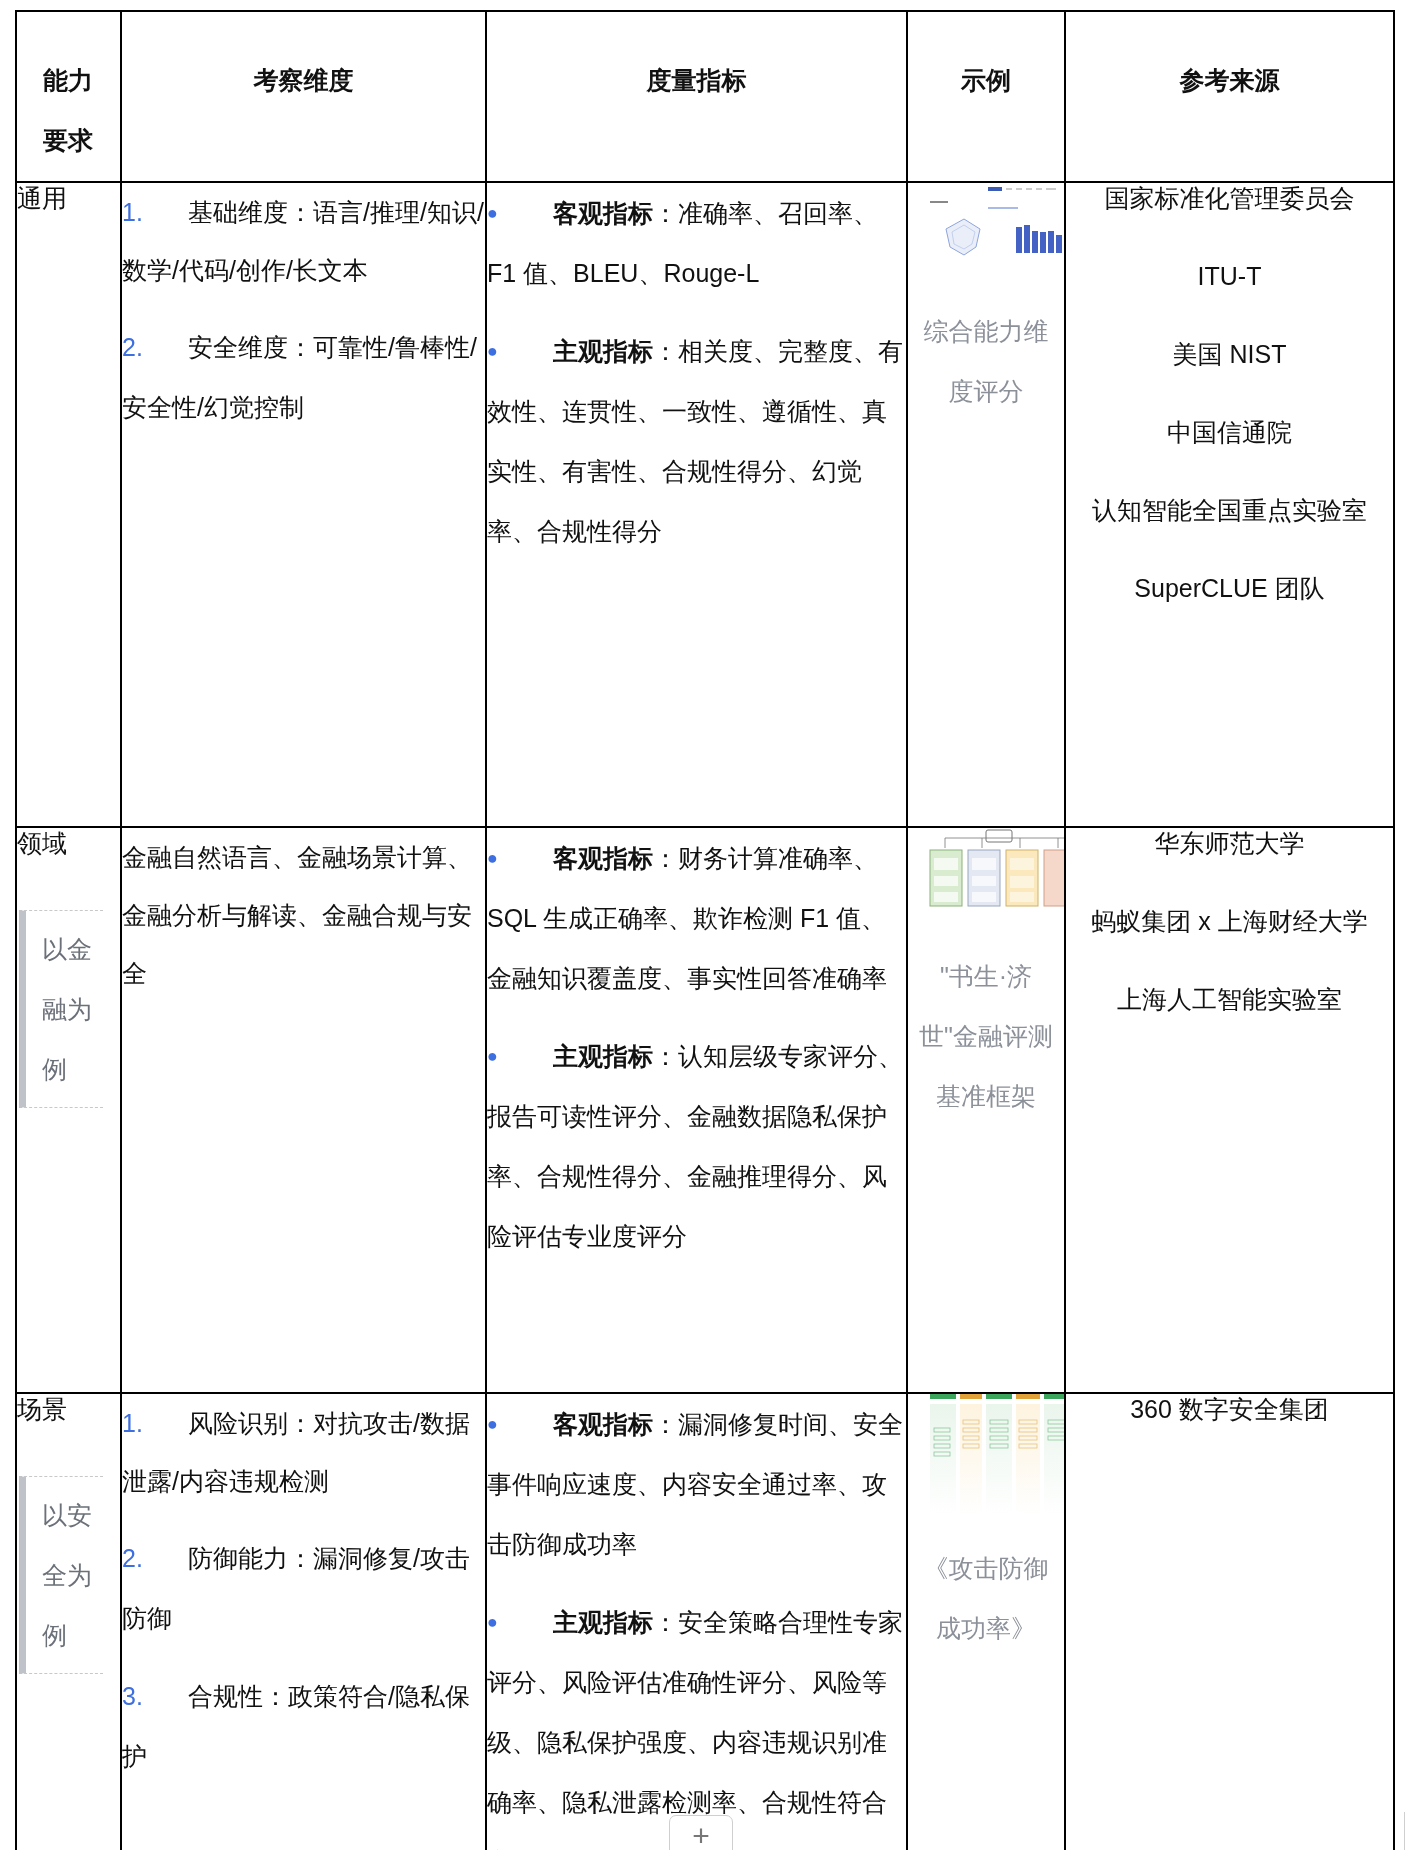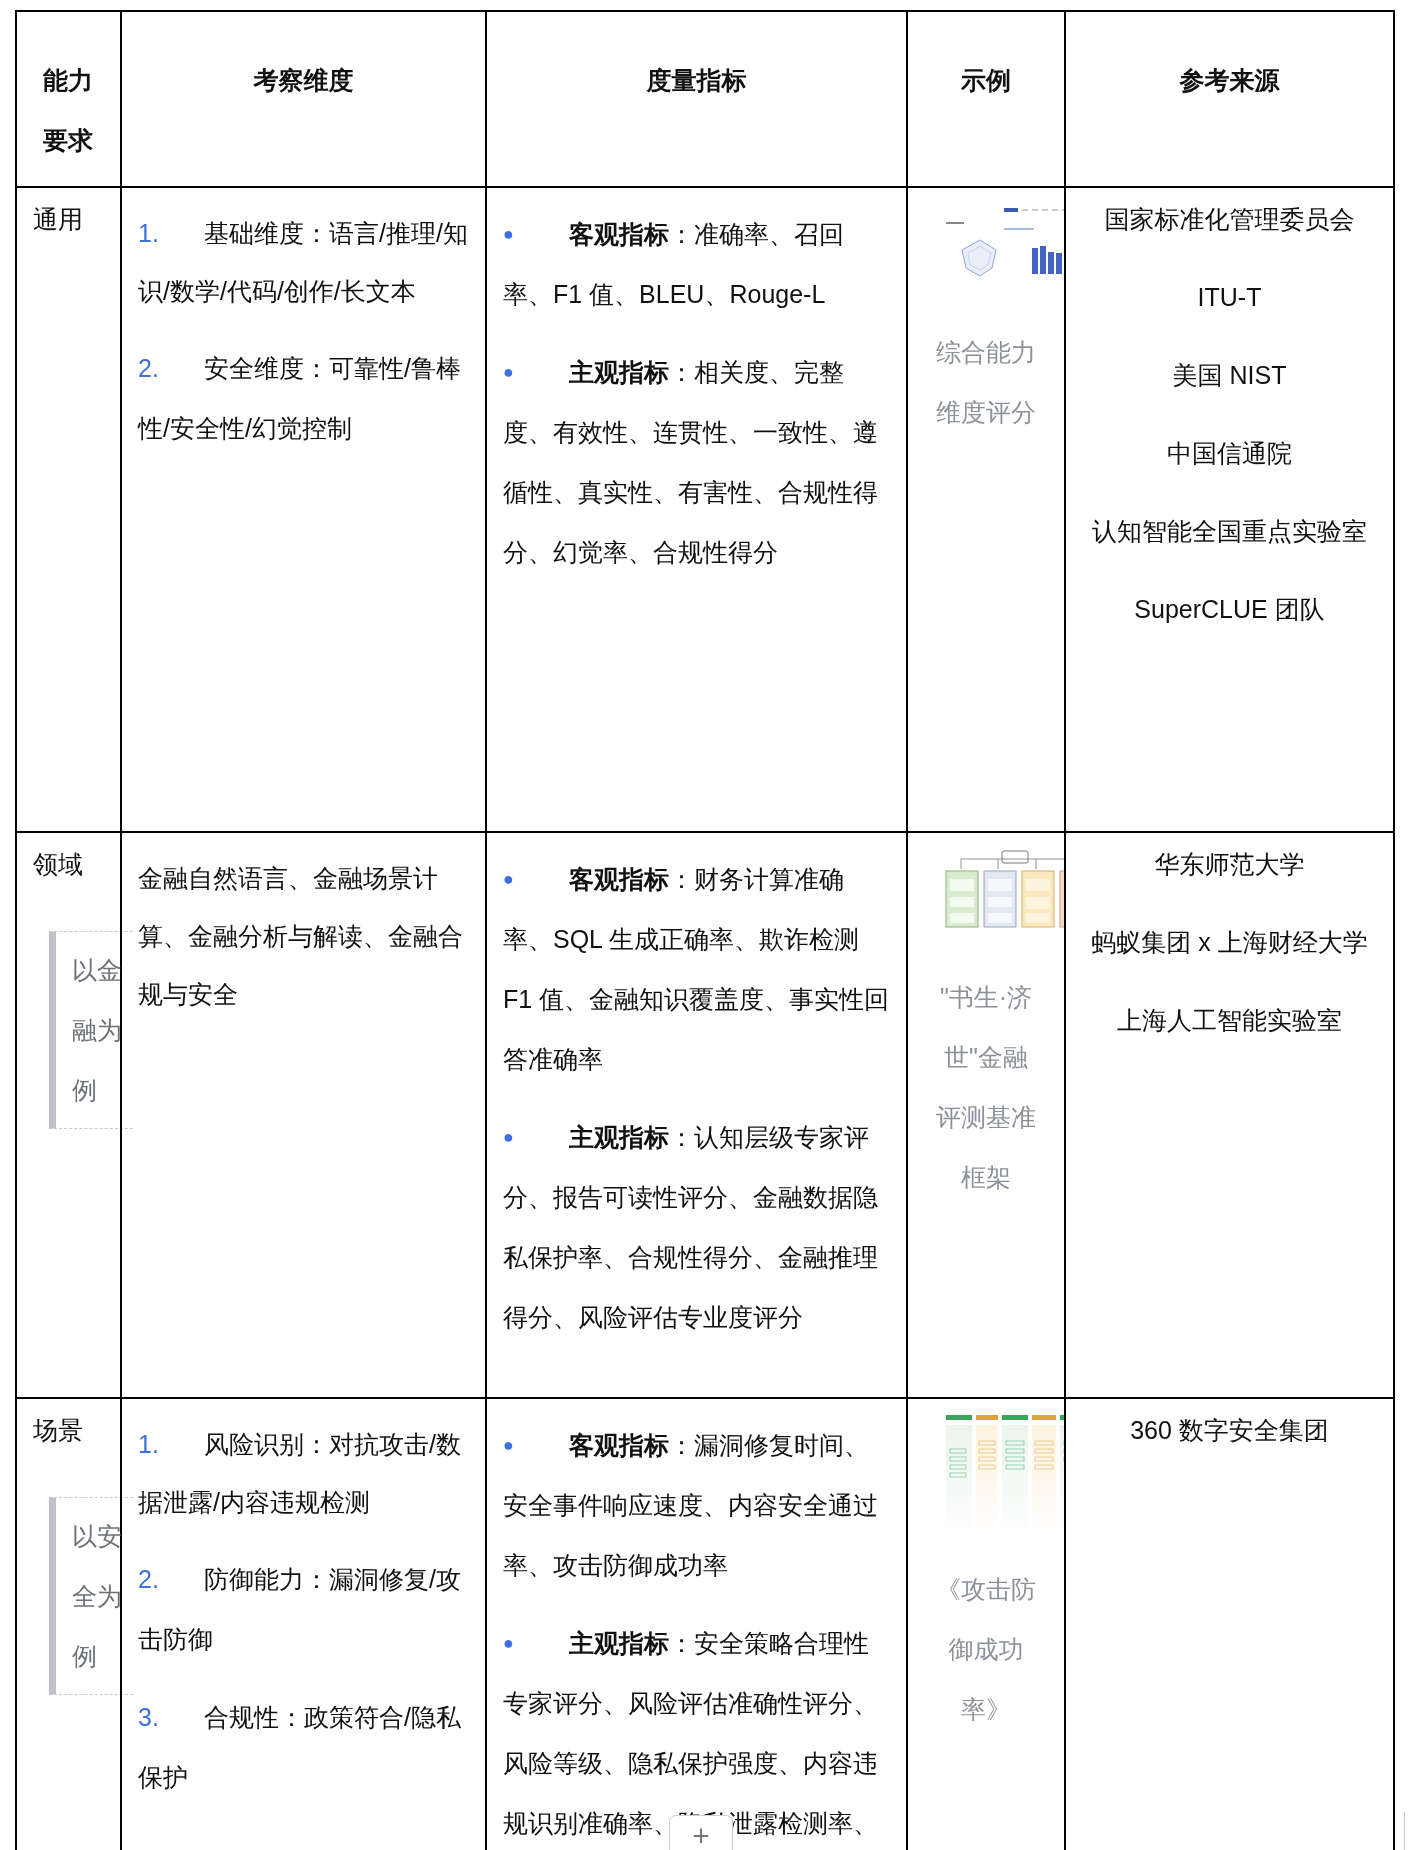--- a/index.html
+++ b/index.html
@@ -6,32 +6,32 @@
   body { width: 1408px; height: 1850px; position: relative; overflow: hidden;
          font-family: "Liberation Sans", "DejaVu Sans", sans-serif; color: #111; }
   table.grid {
     position: absolute; left: 15px; top: 10px;
     border-collapse: collapse; table-layout: fixed;
     width: 1378px;
   }
   table.grid td, table.grid th {
     border: 2.5px solid #000;
     vertical-align: top;
-    padding: 16px;
+    padding: 0;
     font-size: 25px;
     line-height: 60px;
   }
   th { font-weight: bold; }
   th.cap { text-align: left; padding-left: 26px !important; }
   .hdr th { height: 171px; padding-top: 38px !important; box-sizing: border-box; line-height: 58px; }
   th .hdrtxt { display:block; }
   td.cap { padding: 38px 0 0 26px; }
   .cap-main { display:block; line-height: 30px; }
   .ex-block {
-    margin-top: 52px; margin-left: 16px; width: 84px;
+    margin-top: 52px; margin-left: 2px; width: 84px;
     border-left: 7px solid #bfc3c9;
     border-top: 1.5px dashed #c8c8c8; border-bottom: 1.5px dashed #c8c8c8;
     padding: 8px 0 8px 16px; color: #6b7079; font-size: 25px; line-height: 60px;
     box-sizing: border-box;
   }
   td.dim { padding: 38px 14px 0 19px; }
   td.dim p { margin: 0 0 18px 0; line-height: 60px; }
   td.dim p.first { line-height: 58px; }
   .num { color: #3d6fe0; display: inline-block; width: 66px; }
   td.met { padding: 38px 20px 0 18px; }

